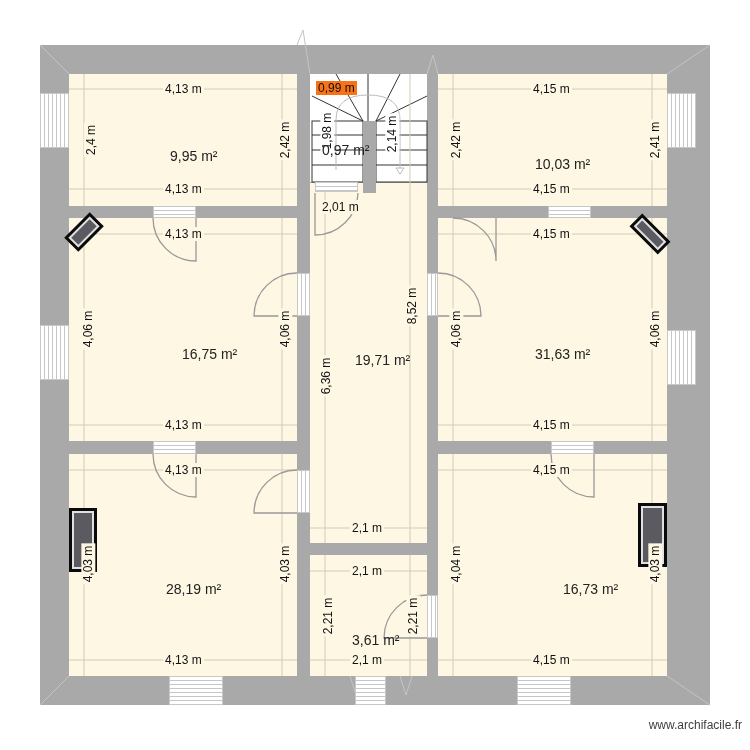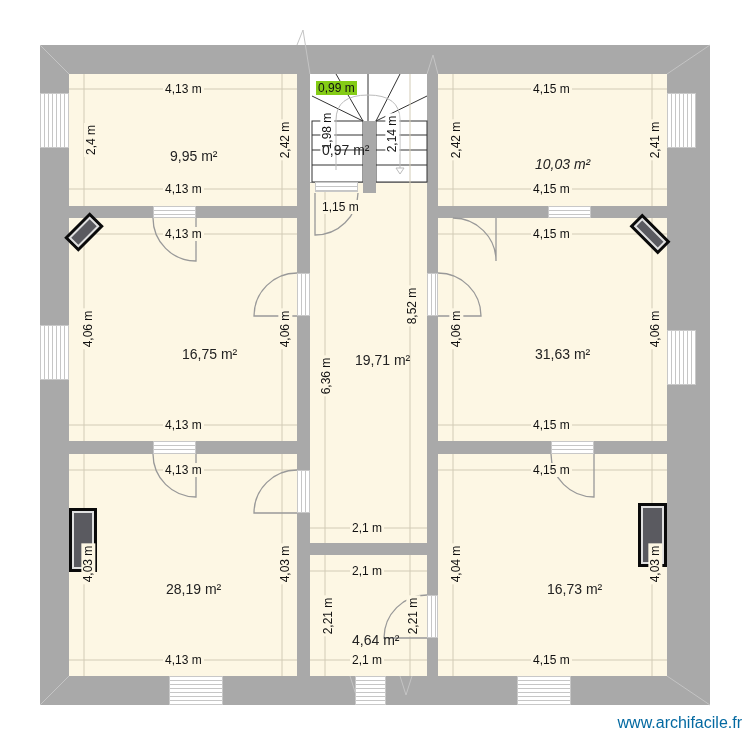--- a/index.html
+++ b/index.html
@@ -10,21 +10,21 @@
   .stair { position:absolute; background:#ffffff; }
   .dim { position:absolute; font-size:12px; color:#111; white-space:nowrap; line-height:12px; background:transparent; }
   .dim span { background:#fdf7e4; padding:0 2px; }
   .dim.v { transform:rotate(-90deg); transform-origin:center center; }
   .area { position:absolute; font-size:14px; color:#222; white-space:nowrap;margin-top:20px; }
   .window { position:absolute; background:#fff; border:1px solid #c8c8c8; box-sizing:border-box; }
   .window.h { background: repeating-linear-gradient(to bottom, #ffffff 0 3px, #c6c6c6 3px 4px); }
   .window.v { background: repeating-linear-gradient(to right, #ffffff 0 3px, #c6c6c6 3px 4px); }
   .radiator { position:absolute; background:#0a0a0a; box-sizing:border-box; padding:3px; }
   .radiator i { display:block; width:100%; height:100%; background:#5a5a60; border:2px solid #e0e0e0; box-sizing:border-box; }
-  .footer { position:absolute; right:8px; bottom:18px; font-size:16px; color:#0369a1; }
+  .footer { position:absolute; right:8px; bottom:18px; font-size:12px; color:#404040; }
   svg.overlay { position:absolute; left:0; top:0; }
 </style>
 </head>
 <body>
 
 <div class="plan">
 
   <div class="wall" style="left:40px;top:45px;width:670px;height:660px;"></div>
 
   <div class="room" style="left:69px;top:74px;width:228px;height:132px;"></div>
@@ -147,31 +147,31 @@
   <div class="radiator" style="left:638px;top:503px;width:29px;height:64px;">
       <i></i>
     </div>
 
   <div class="dim" style="left:163px;top:83px;"><span>4,13 m</span></div>
   <div class="dim" style="left:163px;top:183px;"><span>4,13 m</span></div>
   <div class="dim v" style="left:74px;top:134px;"><span>2,4 m</span></div>
   <div class="dim v" style="left:265px;top:134px;"><span>2,42 m</span></div>
   <div class="area" style="left:170px;top:128px;">9,95 m²</div>
 
-  <div class="dim" style="left:316px;top:82px;"><span style="background:#84cc16">0,99 m</span></div>
+  <div class="dim" style="left:316px;top:82px;"><span style="background:#f97316">0,99 m</span></div>
   <div class="dim v" style="left:307px;top:125px;"><span style="background:#fff">1,98 m</span></div>
   <div class="dim v" style="left:372px;top:128px;"><span style="background:#fff">2,14 m</span></div>
   <div class="area" style="left:322px;top:122px;">0,97 m²</div>
-  <div class="dim" style="left:320px;top:201px;"><span>1,15 m</span></div>
+  <div class="dim" style="left:320px;top:201px;"><span>2,01 m</span></div>
 
   <div class="dim" style="left:531px;top:83px;"><span>4,15 m</span></div>
   <div class="dim" style="left:531px;top:183px;"><span>4,15 m</span></div>
   <div class="dim v" style="left:436px;top:134px;"><span>2,42 m</span></div>
   <div class="dim v" style="left:635px;top:134px;"><span>2,41 m</span></div>
-  <div class="area" style="left:535px;top:136px;font-style:italic;">10,03 m²</div>
+  <div class="area" style="left:535px;top:136px;">10,03 m²</div>
 
   <div class="dim" style="left:163px;top:228px;"><span>4,13 m</span></div>
   <div class="dim" style="left:163px;top:419px;"><span>4,13 m</span></div>
   <div class="dim v" style="left:68px;top:323px;"><span>4,06 m</span></div>
   <div class="dim v" style="left:265px;top:323px;"><span>4,06 m</span></div>
   <div class="area" style="left:182px;top:326px;">16,75 m²</div>
 
   <div class="dim v" style="left:306px;top:370px;"><span>6,36 m</span></div>
   <div class="dim v" style="left:392px;top:300px;"><span>8,52 m</span></div>
   <div class="area" style="left:355px;top:332px;">19,71 m²</div>
@@ -186,22 +186,22 @@
   <div class="dim" style="left:163px;top:464px;"><span>4,13 m</span></div>
   <div class="dim" style="left:163px;top:654px;"><span>4,13 m</span></div>
   <div class="dim v" style="left:68px;top:558px;"><span>4,03 m</span></div>
   <div class="dim v" style="left:265px;top:558px;"><span>4,03 m</span></div>
   <div class="area" style="left:166px;top:561px;">28,19 m²</div>
 
   <div class="dim" style="left:350px;top:565px;"><span>2,1 m</span></div>
   <div class="dim" style="left:350px;top:654px;"><span>2,1 m</span></div>
   <div class="dim v" style="left:308px;top:610px;"><span>2,21 m</span></div>
   <div class="dim v" style="left:393px;top:610px;"><span>2,21 m</span></div>
-  <div class="area" style="left:352px;top:612px;">4,64 m²</div>
+  <div class="area" style="left:352px;top:612px;">3,61 m²</div>
 
   <div class="dim" style="left:531px;top:464px;"><span>4,15 m</span></div>
   <div class="dim" style="left:531px;top:654px;"><span>4,15 m</span></div>
   <div class="dim v" style="left:436px;top:558px;"><span>4,04 m</span></div>
   <div class="dim v" style="left:635px;top:558px;"><span>4,03 m</span></div>
-  <div class="area" style="left:547px;top:561px;">16,73 m²</div>
+  <div class="area" style="left:563px;top:561px;">16,73 m²</div>
 
   <div class="footer">www.archifacile.fr</div>
 </div>
 
 </body></html>

